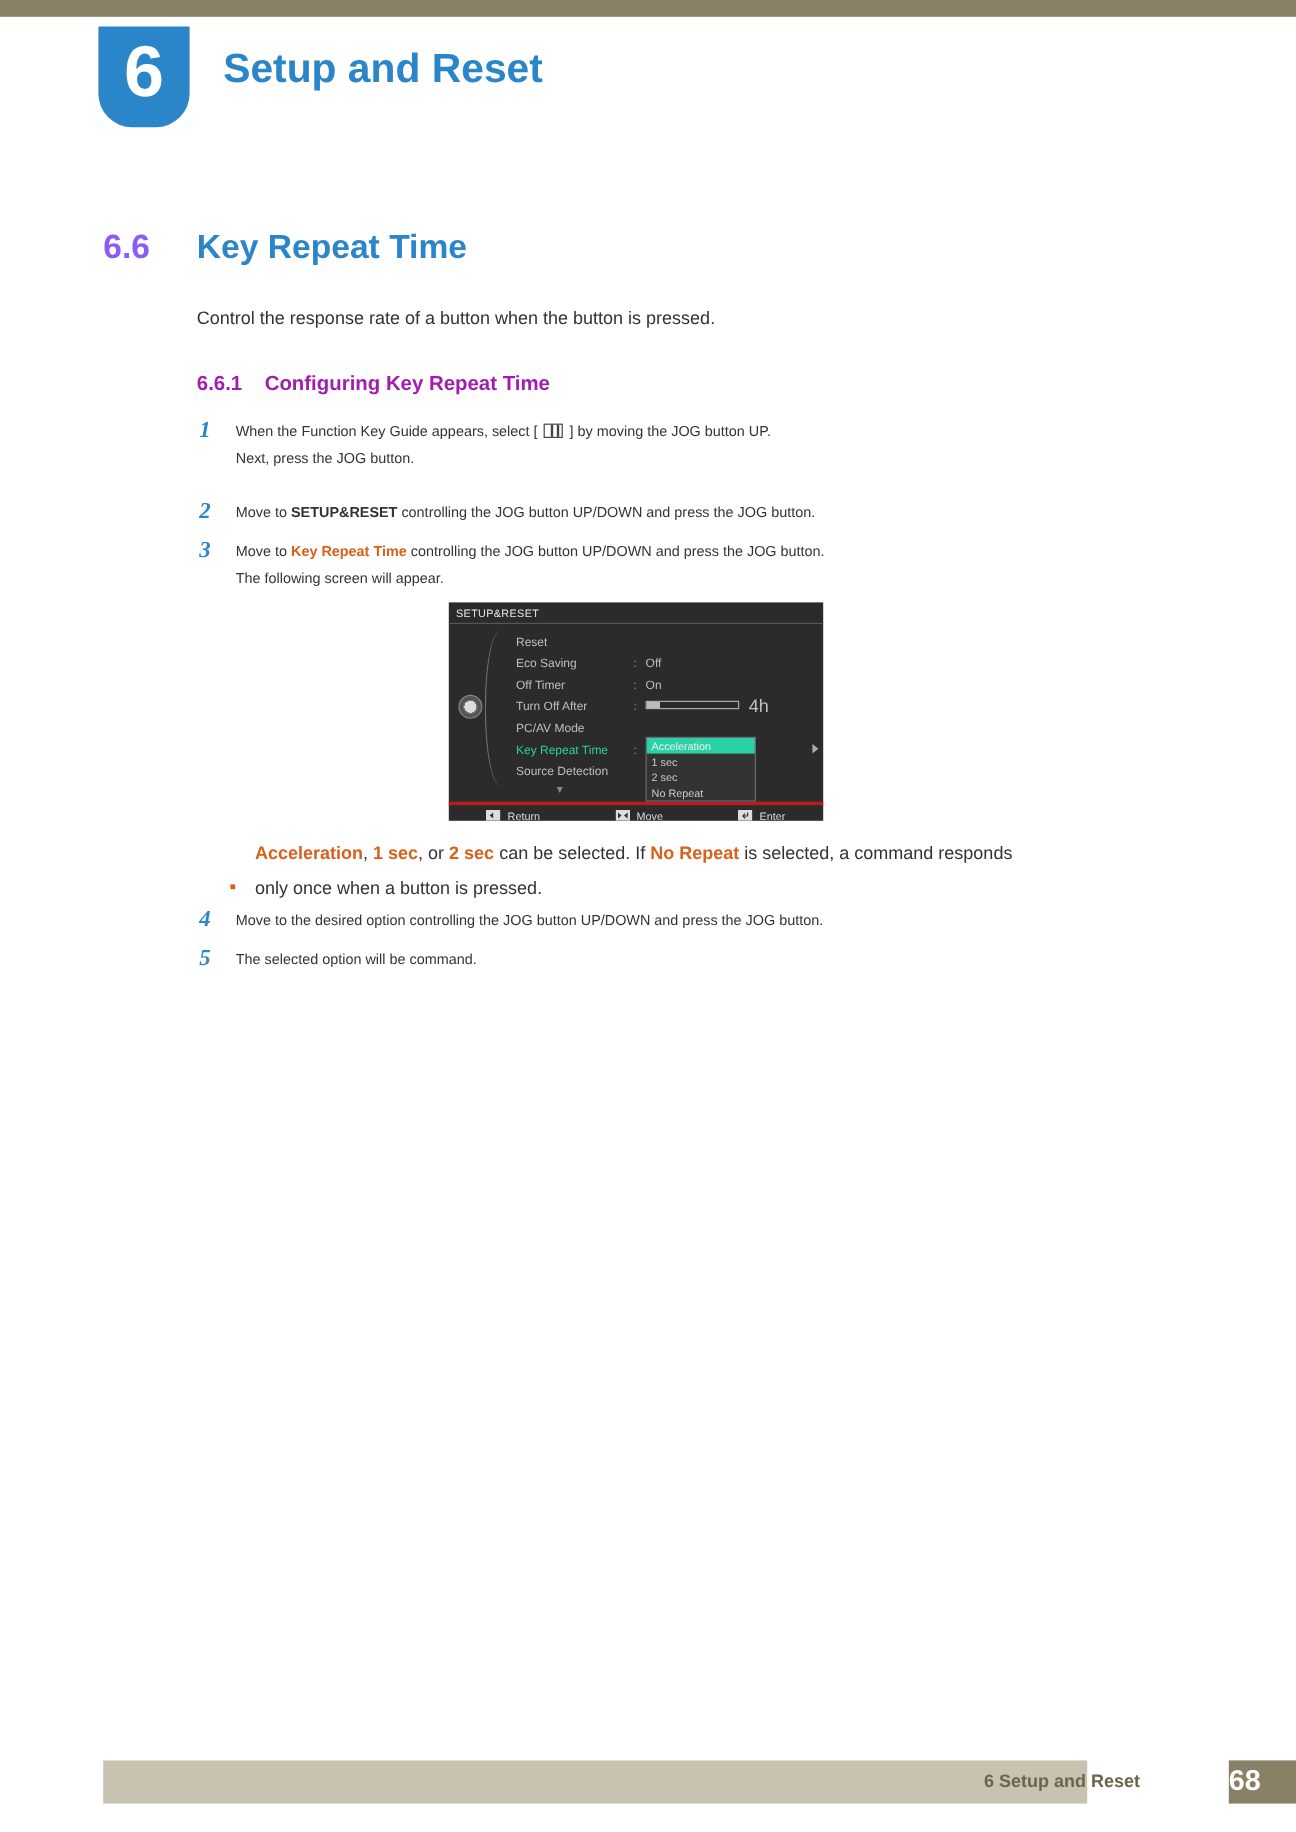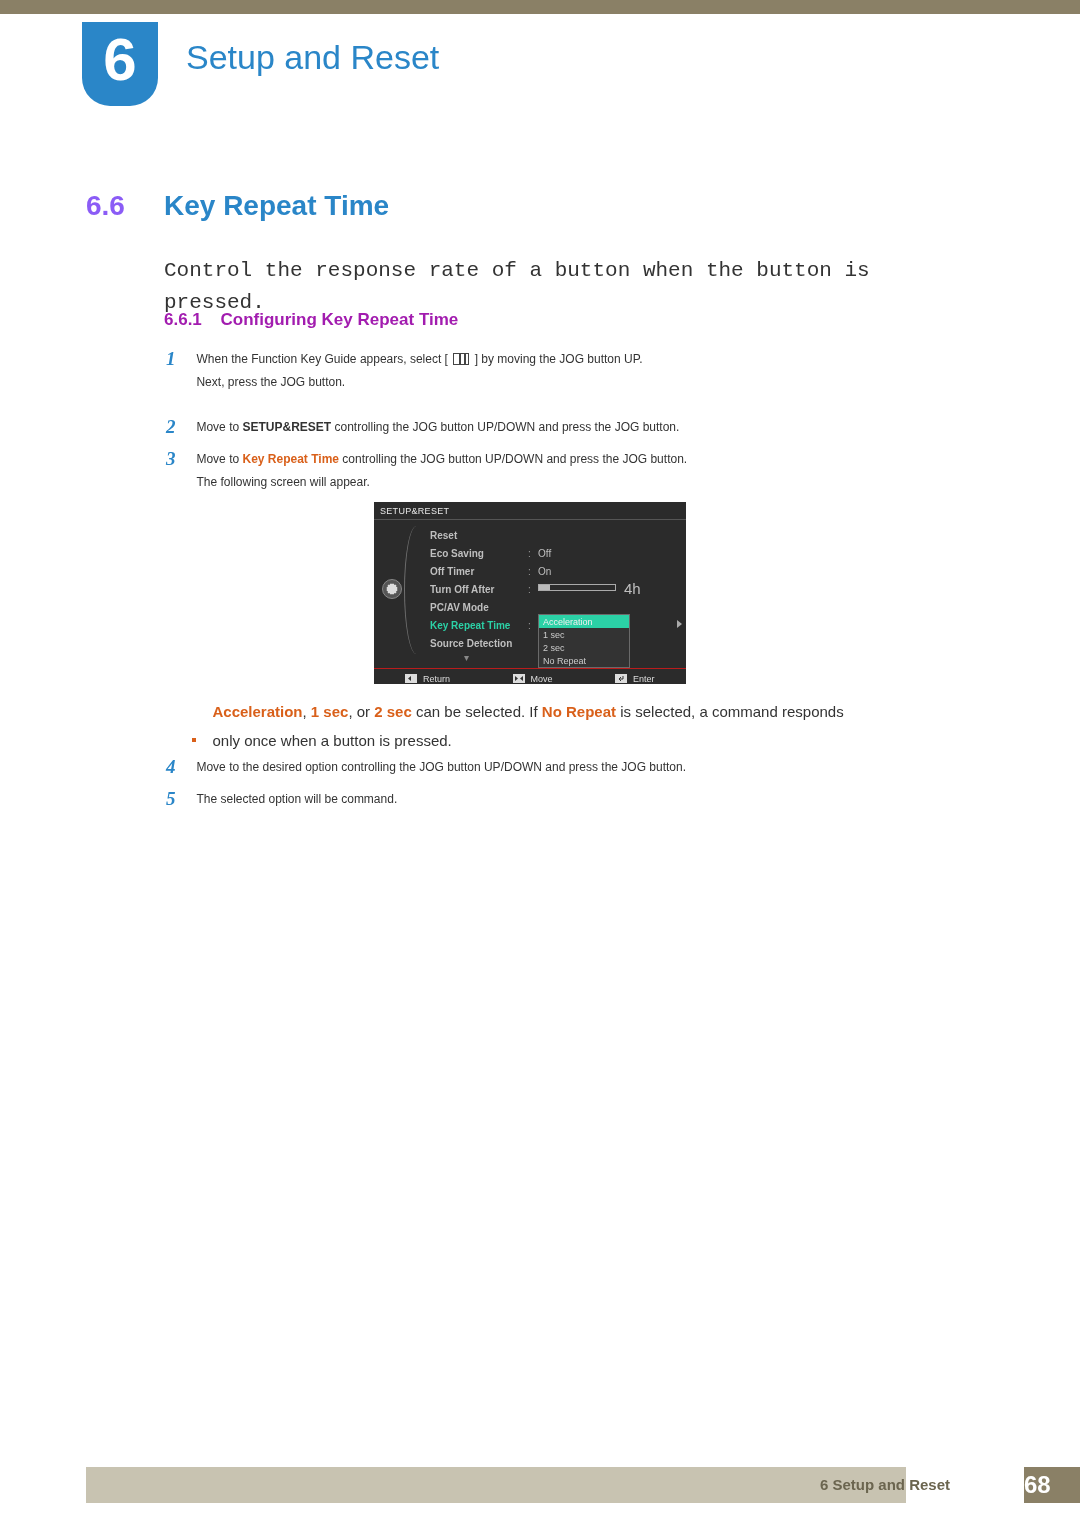--- a/index.html
+++ b/index.html
@@ -25,44 +25,43 @@
     color: #fff;
     text-align: center;
     line-height: 76px;
     font-size: 60px;
     font-weight: bold;
   }
   .chapter-title {
     position: absolute;
     top: 38px; left: 186px;
     font-size: 34px;
-    font-weight: normal;
+    font-weight: bold;
     color: #2a86c8;
   }
   .section-num {
     position: absolute;
     top: 190px; left: 86px;
     font-size: 28px;
     font-weight: bold;
     color: #8b5cf6;
   }
   .section-title {
     position: absolute;
     top: 190px; left: 164px;
     font-size: 28px;
     font-weight: bold;
     color: #2a86c8;
   }
   .body-text {
     position: absolute;
     left: 164px;
-    font-size: 21px;
+    font-size: 15px;
     line-height: 1.5;
     color: #333;
-    font-family: Liberation Mono, monospace;
   }
   .intro { top: 255px; width: 780px; }
   .subsection {
     position: absolute;
     left: 164px;
     top: 310px;
     font-size: 17px;
     font-weight: bold;
     color: #a21caf;
   }
@@ -149,21 +148,21 @@
   }
   .osd-list {
     position: absolute;
     left: 56px; top: 2px; right: 6px;
   }
   .osd-row {
     display: flex;
     align-items: center;
     height: 18px;
   }
-  .osd-label { width: 98px; color: #bfbfbf; font-weight: bold; }
+  .osd-label { width: 98px; color: #bfbfbf; }
   .osd-colon { width: 10px; color: #999; }
   .osd-val { flex: 1; color: #bfbfbf; }
   .osd-row.hl .osd-label { color: #2bd1a6; }
   .osd-dropdown {
     position: absolute;
     left: 164px; top: 90px;
     width: 92px;
     border: 1px solid #6a6a6a;
     background: #333;
     font-size: 9px;
@@ -174,21 +173,21 @@
     position: absolute;
     left: 164px; top: 60px;
     width: 78px; height: 7px;
     border: 1px solid #aaa;
   }
   .osd-slider-fill { width: 15%; height: 100%; background: #bbb; }
   .osd-slider-lbl { position: absolute; left: 250px; top: 56px; font-size: 15px; color: #bfbfbf; }
   .osd-caret { position: absolute; left: 90px; top: 128px; color: #888; font-size: 10px; }
   .osd-footer {
     height: 20px;
-    border-top: 1px solid #b91c1c;
+    border-top: 3px solid #b91c1c;
     display: flex;
     justify-content: space-around;
     align-items: center;
     font-size: 9px;
     color: #dcdcdc;
   }
   .osd-footer span svg { vertical-align: -1px; margin-right: 3px; }
   .osd-tri {
     position: absolute;
     right: 4px; top: 96px;

